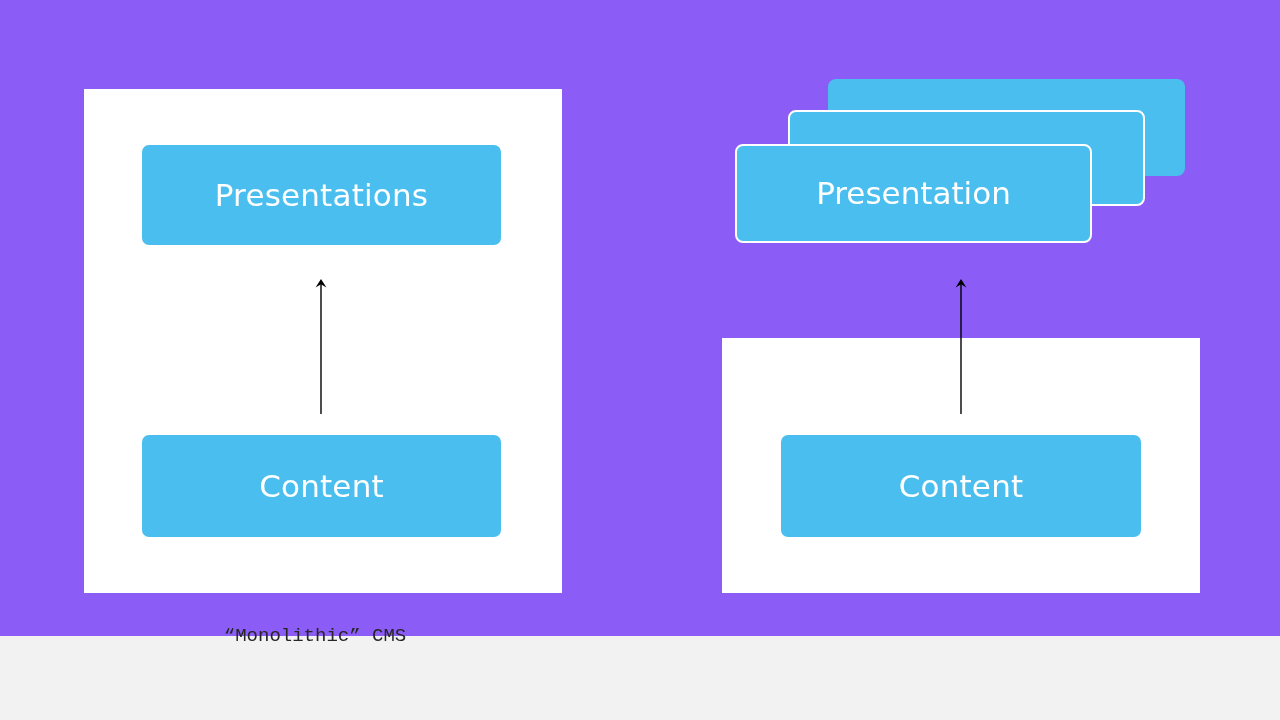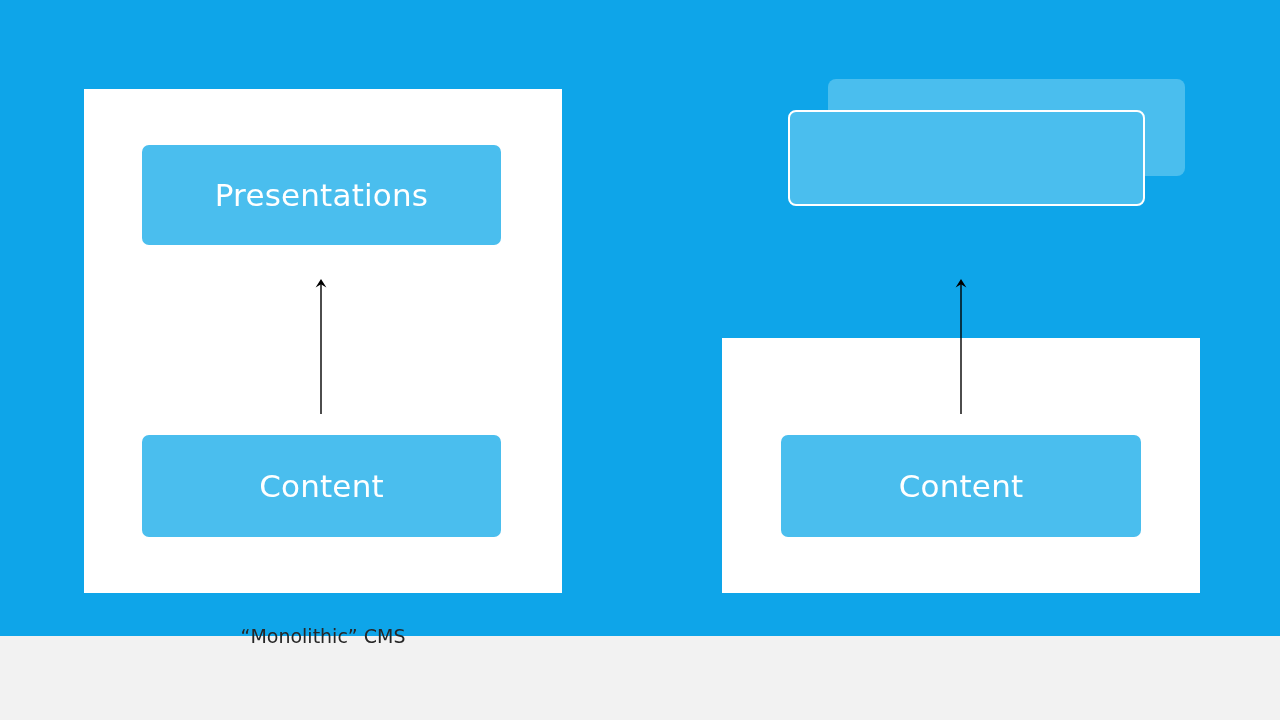--- a/index.html
+++ b/index.html
@@ -11,21 +11,21 @@
     width: 1280px;
     height: 720px;
     background: #f2f2f2;
     font-family: "DejaVu Sans", "Liberation Sans", sans-serif;
     overflow: hidden;
   }
   #canvas {
     position: relative;
     width: 1280px;
     height: 636px;
-    background: #0ea5e9;
+    background: #8b5cf6;
   }
 
   
   .panel {
     position: absolute;
     background: #ffffff;
   }
   #panel-monolithic {
     left: 84px;
     top: 89px;
@@ -135,23 +135,24 @@
   
   .caption {
     position: absolute;
     font-size: 19px;
     color: #262626;
     text-align: center;
     white-space: nowrap;
     line-height: 1;
   }
   #caption-monolithic {
-    left: 84px;
+    left: 76px;
     top: 627px;
     width: 478px;
+    font-family: Liberation Mono, monospace;
   }
   #caption-headless {
     left: 722px;
     top: 627px;
     width: 478px;
   }
 </style>
 </head>
 <body>
 
@@ -170,20 +171,23 @@
 
   <div class="blue-box" id="box-content-left">
     <span>Content</span>
   </div>
 
   <div class="caption" id="caption-monolithic">“Monolithic” CMS</div>
 
   <div id="card-stack">
     <div class="stack-card" id="card-back"></div>
     <div class="stack-card" id="card-middle"></div>
+    <div class="stack-card" id="card-front">
+      <span>Presentation</span>
+    </div>
   </div>
 
   <div class="panel" id="panel-headless"></div>
 
   <svg class="arrow-svg" id="arrow-right" width="20" height="140" viewBox="0 0 20 140">
     <line x1="10" y1="138" x2="10" y2="6" stroke="#000000" stroke-width="1.4"></line>
     <path d="M 10 3 L 4.6 11.5 L 10 8.2 L 15.4 11.5 Z" fill="#000000"></path>
   </svg>
 
   <div class="blue-box" id="box-content-right">

